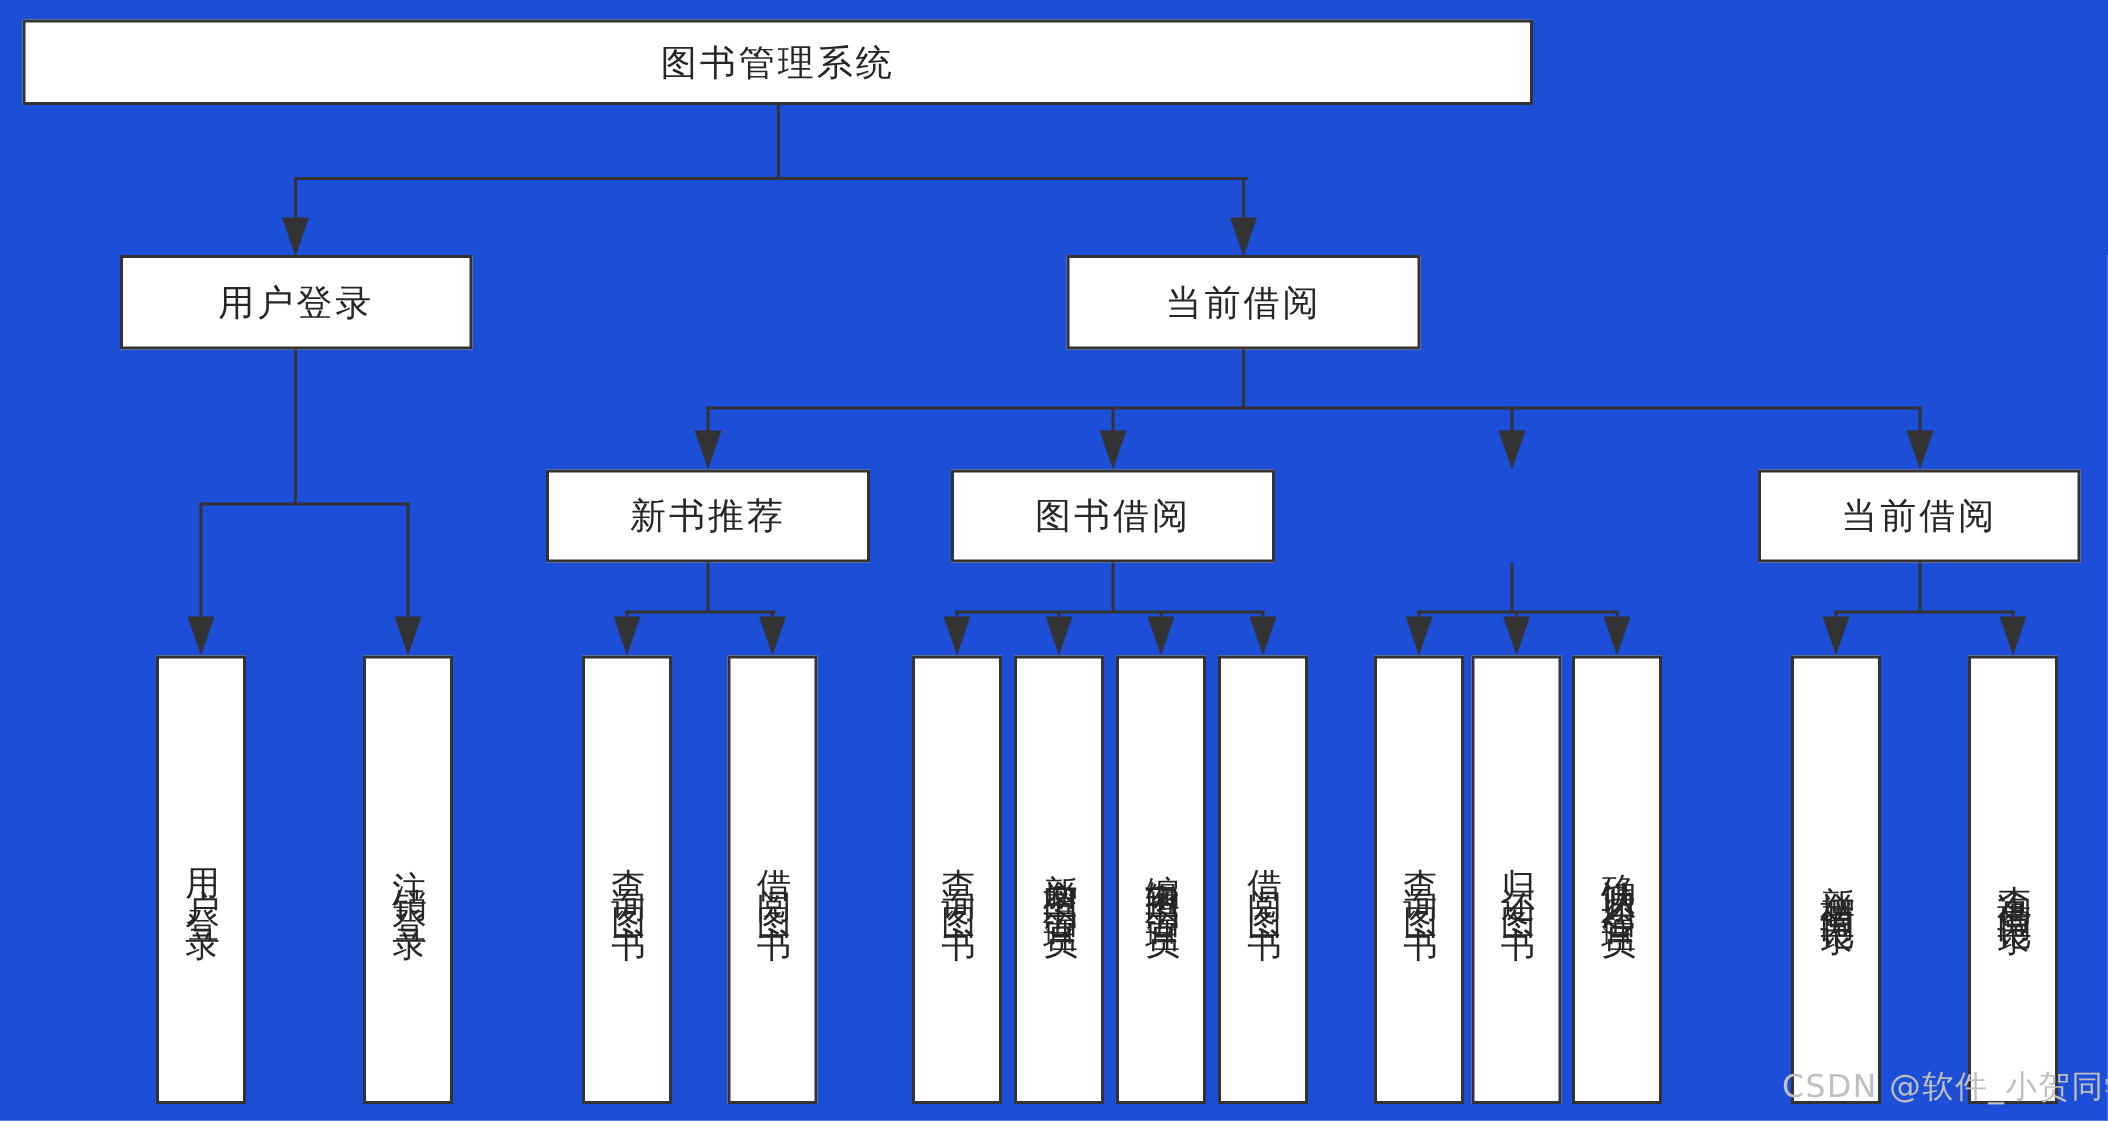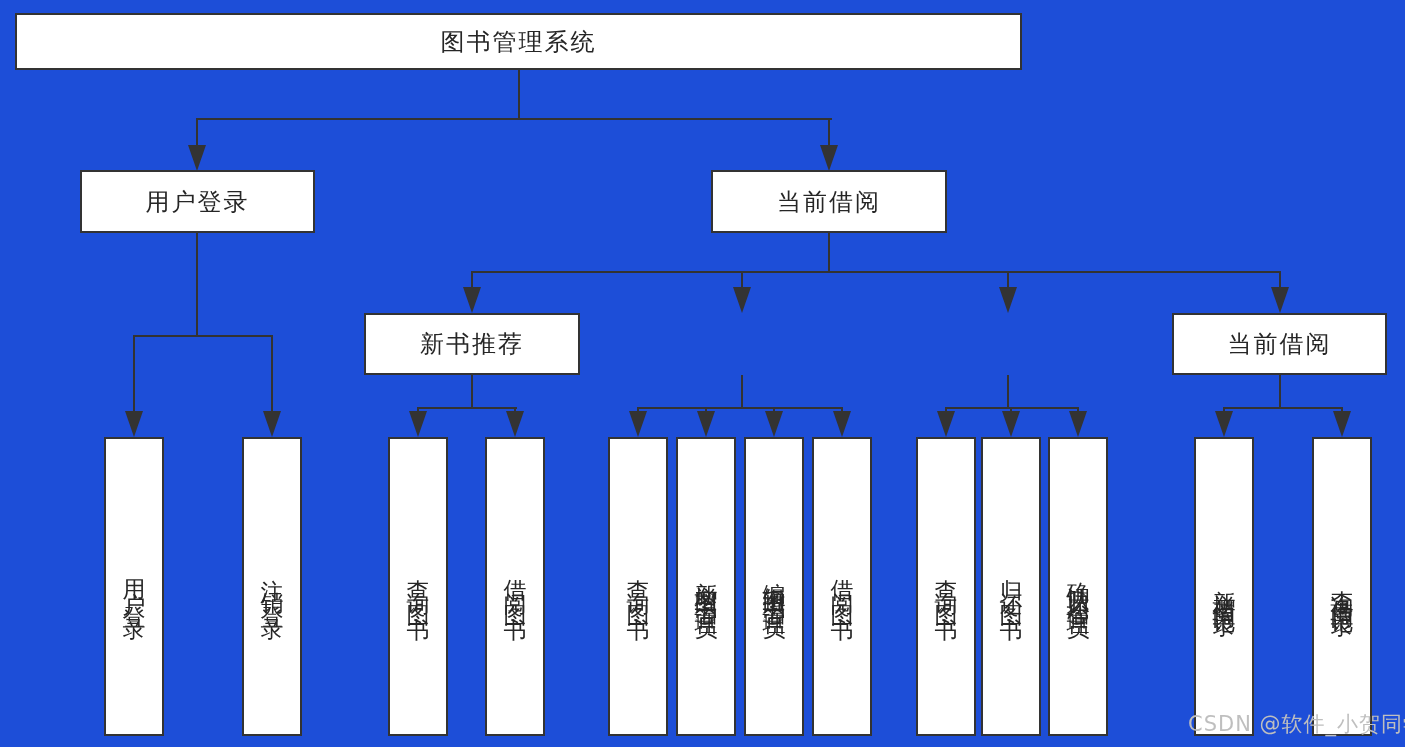--- a/index.html
+++ b/index.html
@@ -73,20 +73,23 @@
 
   <div class="box" style="left:80px; top:170px; width:235px; height:63px;">
     <span class="label">用户登录</span>
   </div>
   <div class="box" style="left:711px; top:170px; width:236px; height:63px;">
     <span class="label">当前借阅</span>
   </div>
 
   <div class="box" style="left:364px; top:313px; width:216px; height:62px;text-align:center;">
     <span class="label">新书推荐</span>
+  </div>
+  <div class="box" style="left:634px; top:313px; width:216px; height:62px;">
+    <span class="label">图书借阅</span>
   </div>
   <div class="box" style="left:1172px; top:313px; width:215px; height:62px;">
     <span class="label">当前借阅</span>
   </div>
 
   <div class="box v" style="left:104px; top:437px; width:60px; height:299px;">
     <span class="label">用户登录</span>
   </div>
   <div class="box v" style="left:242px; top:437px; width:60px; height:299px;">
     <span class="label">注销登录</span>

